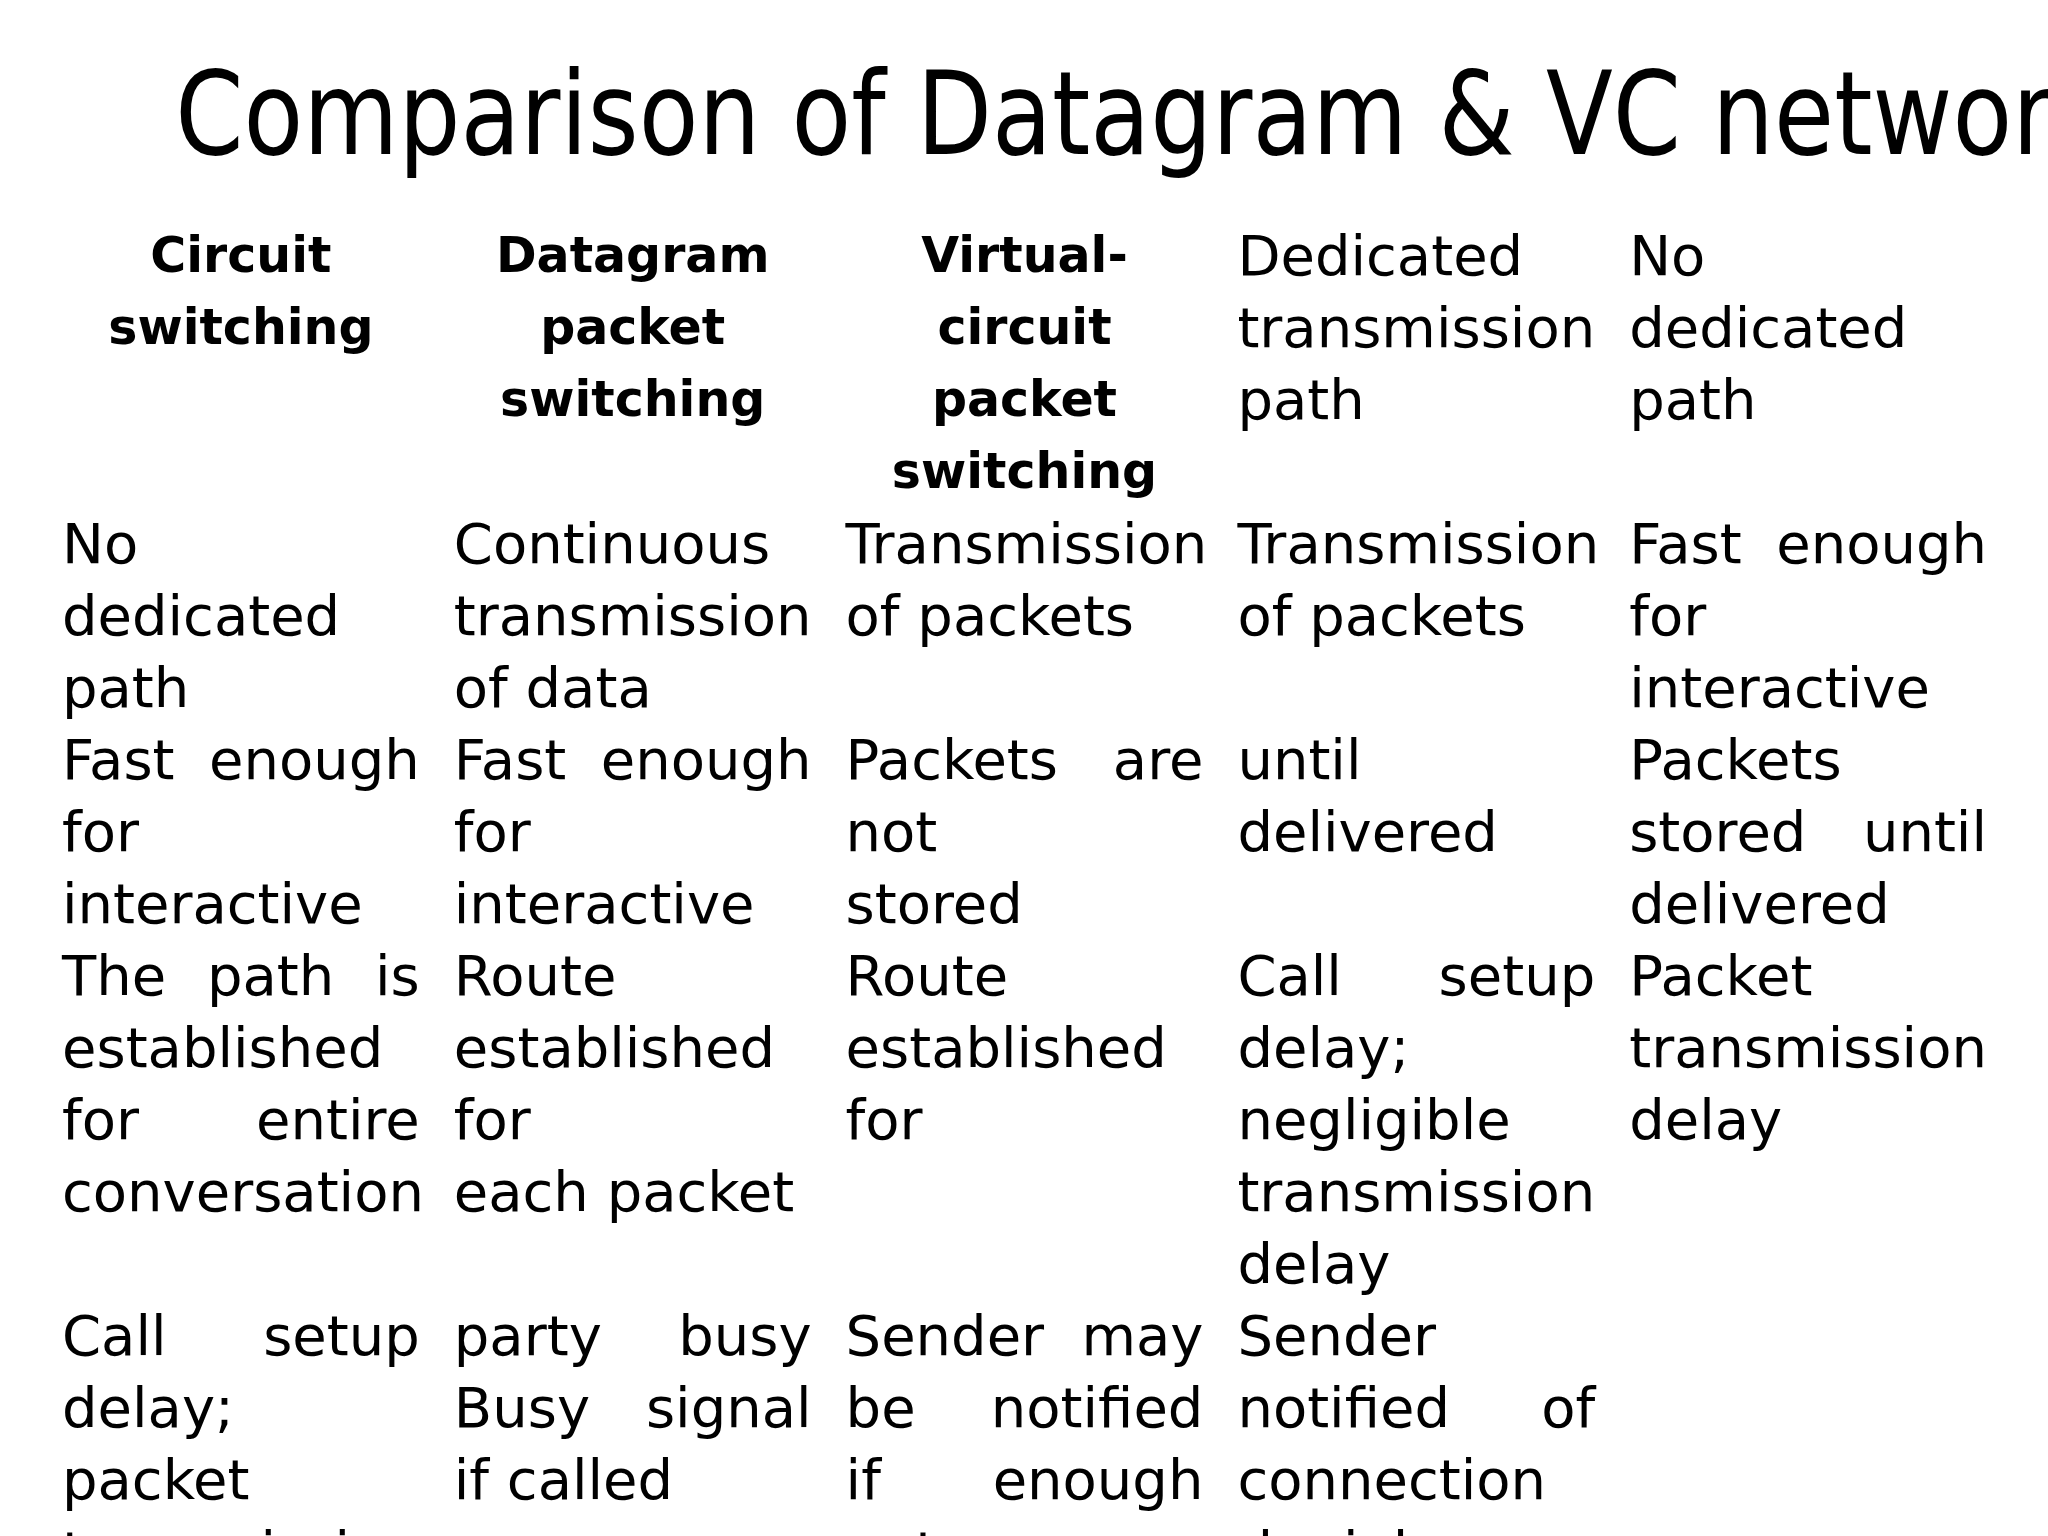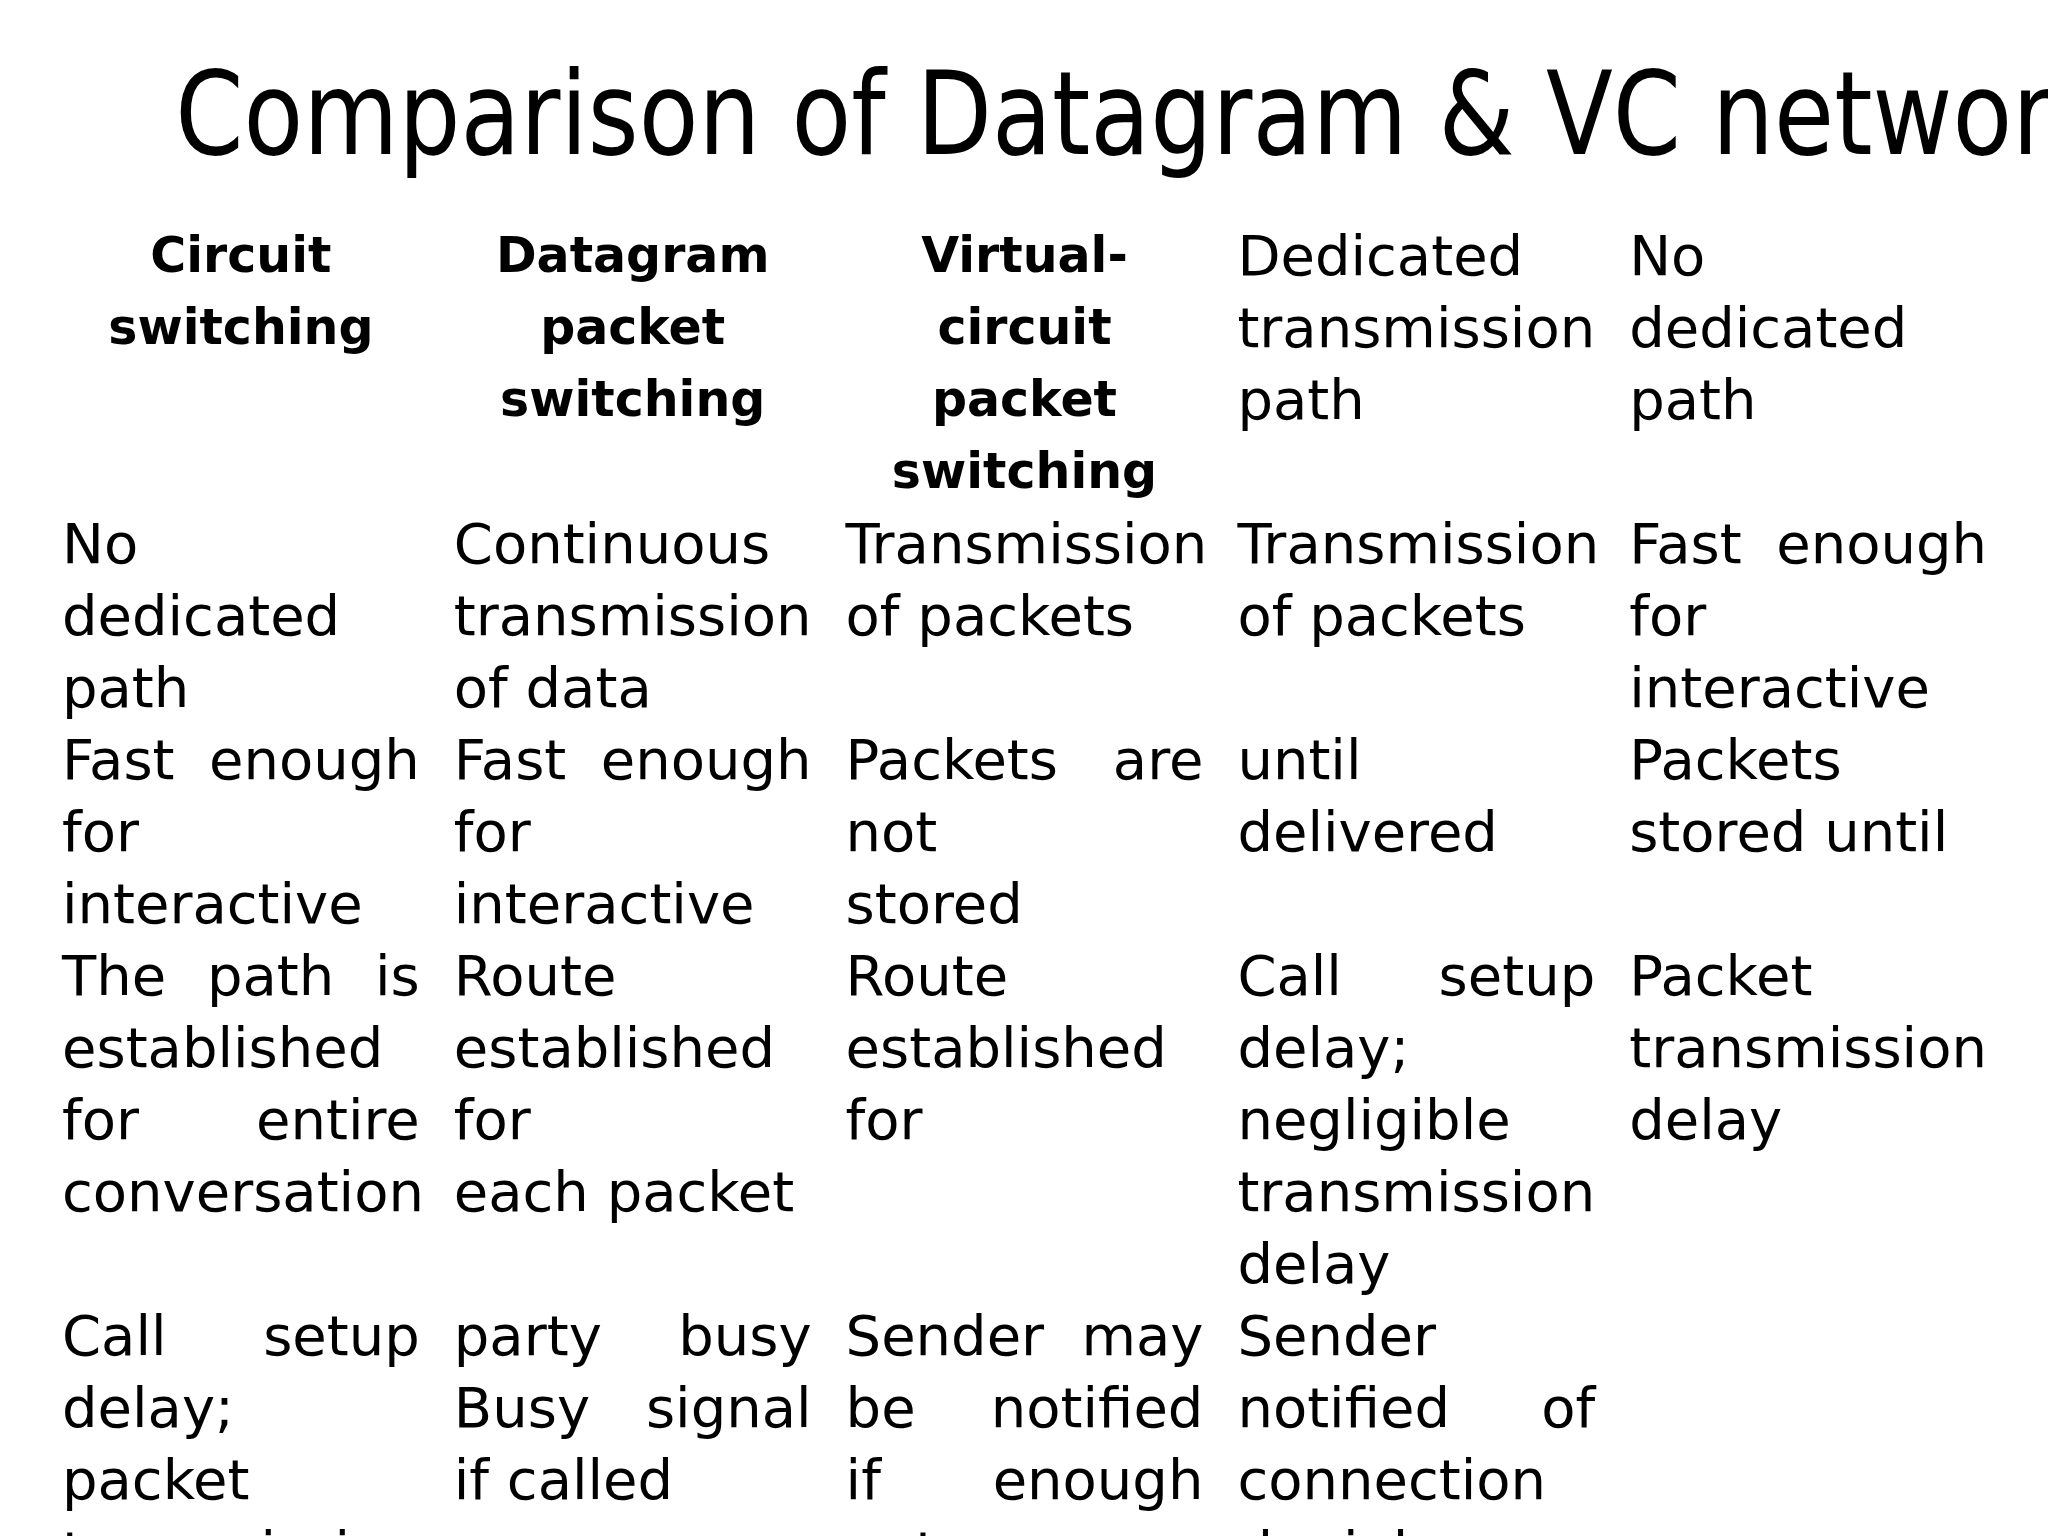--- a/index.html
+++ b/index.html
@@ -98,20 +98,21 @@
       </div>
       <div class="cell">
         <div class="ln">Packets are not</div>
         <div class="ln">stored</div>
       </div>
       <div class="cell">
         <div class="ln">until delivered</div>
       </div>
       <div class="cell">
         <div class="ln">Packets stored until</div>
+        <div class="ln">delivered</div>
       </div>
       <div class="cell">
         <div class="ln">The path is established</div>
         <div class="ln">for entire conversation</div>
       </div>
       <div class="cell">
         <div class="ln">Route established for</div>
         <div class="ln">each packet</div>
       </div>
       <div class="cell">

